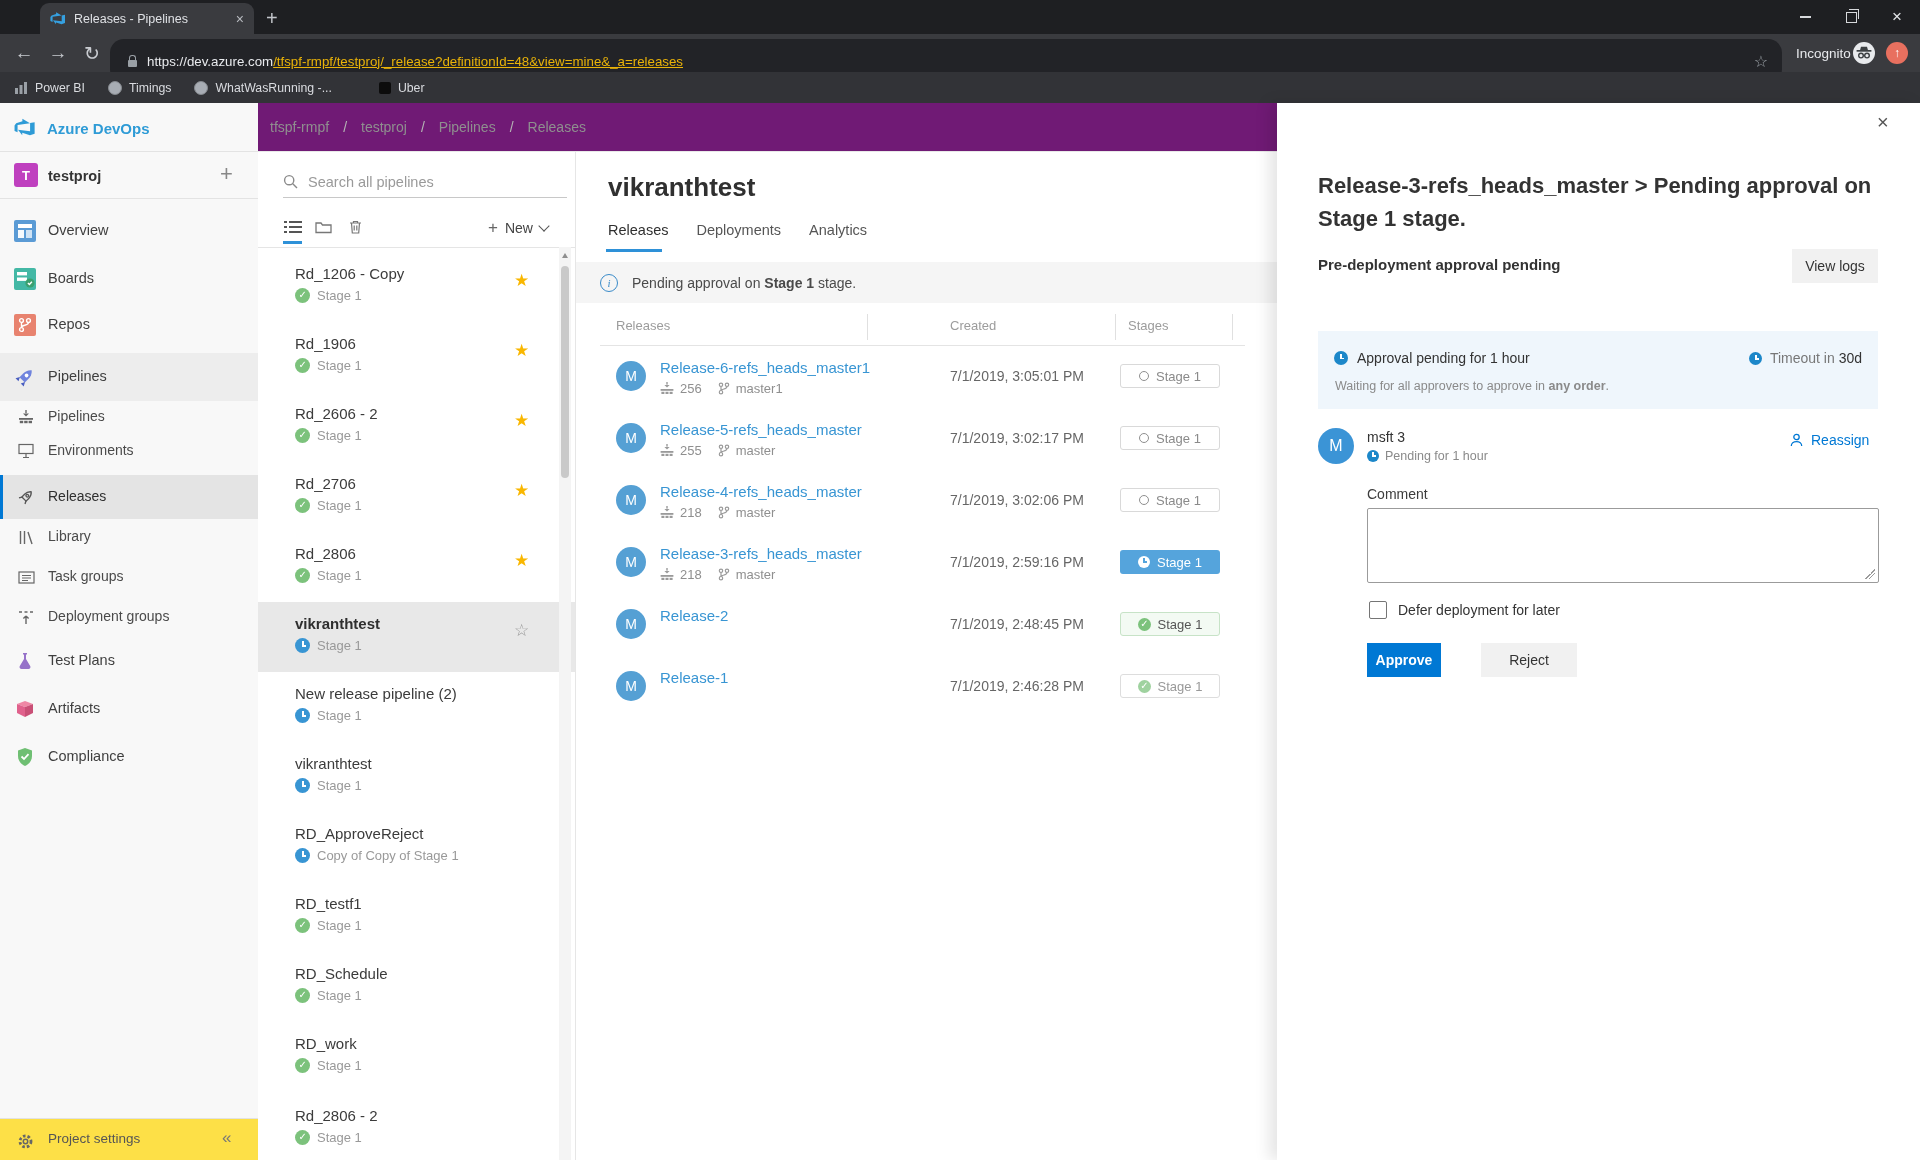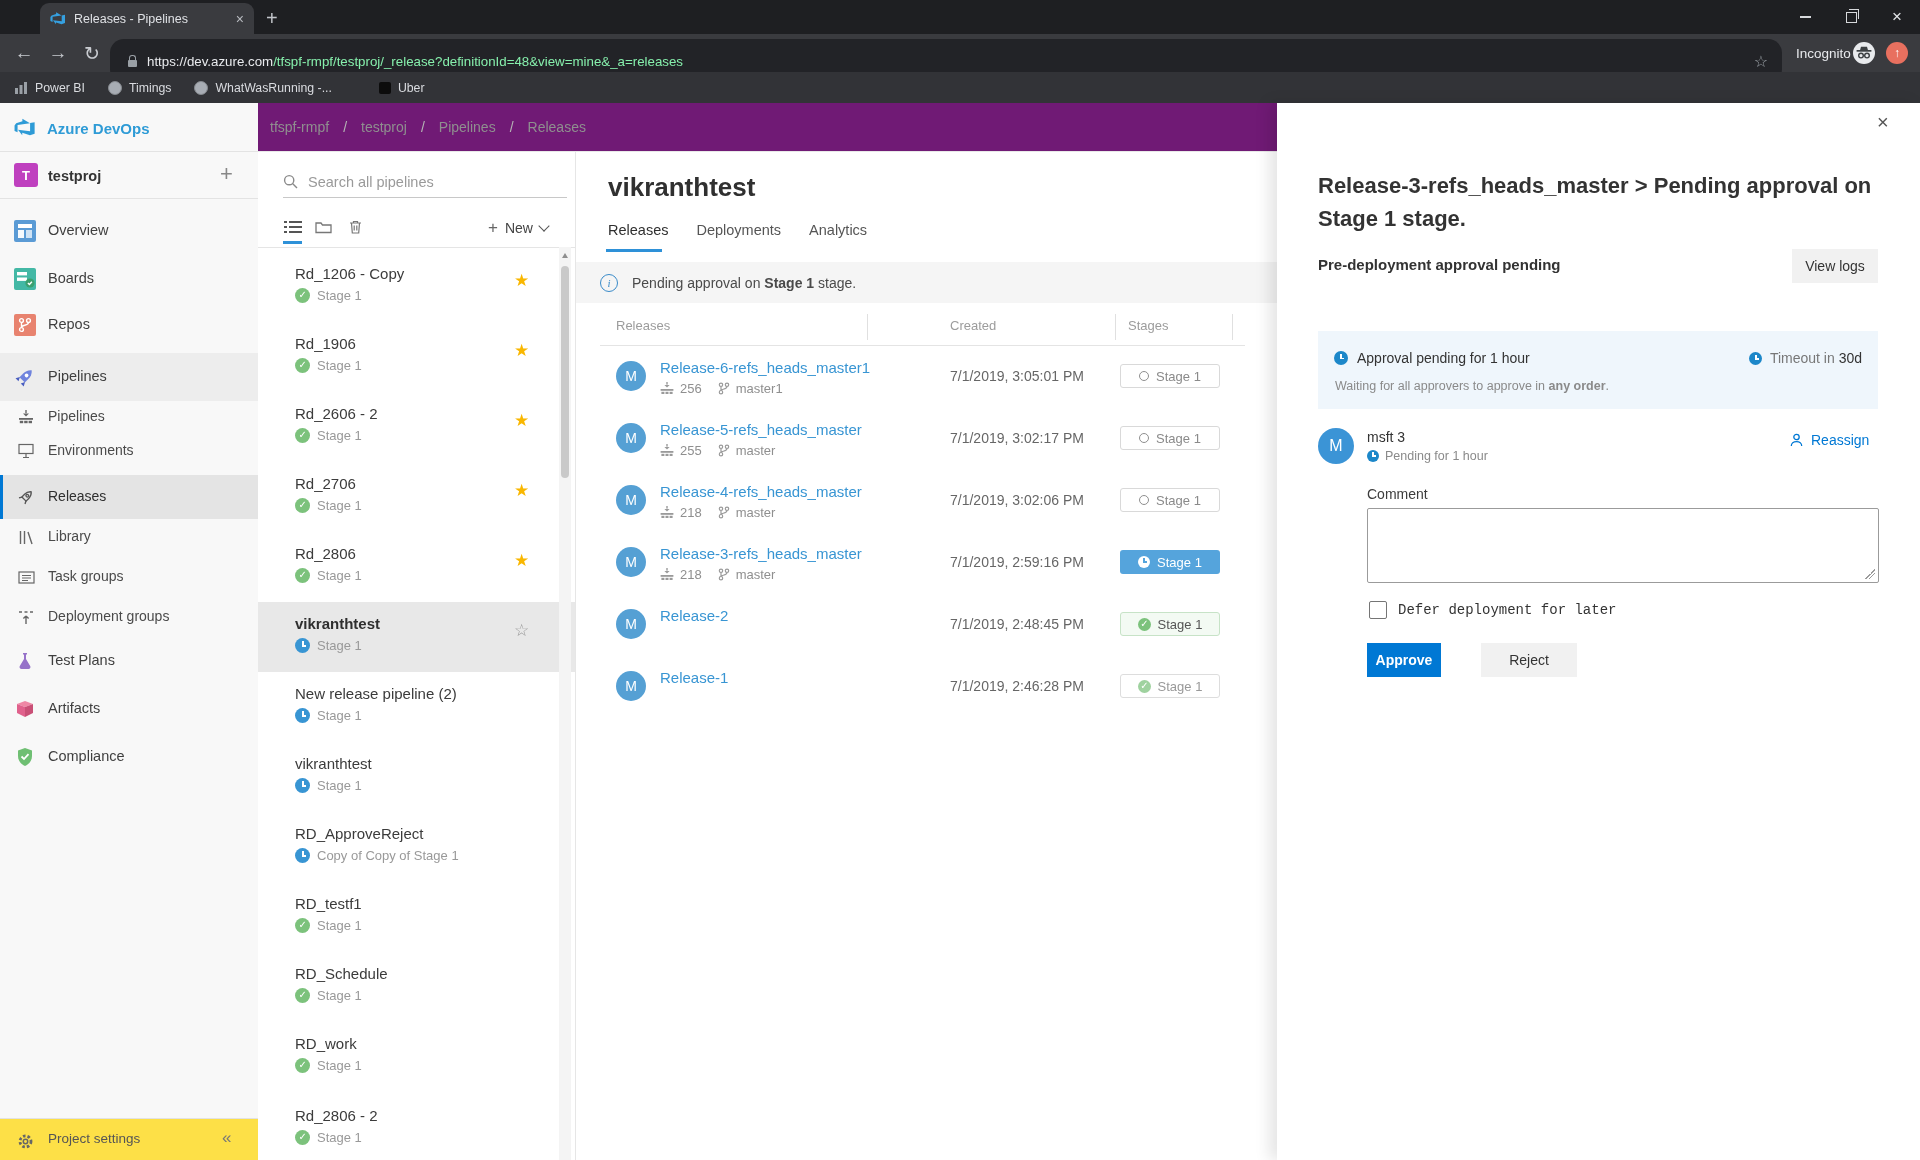--- a/index.html
+++ b/index.html
@@ -17,21 +17,21 @@
   .restore-glyph::before{content:"";position:absolute;left:2px;top:-4px;width:9px;height:9px;border:1.4px solid #d7d9dc;border-left:none;border-bottom:none;}
   .close-glyph{color:#e3e5e8;font-size:17px;}
   .toolbar{position:absolute;left:0;top:34px;width:1920px;height:38px;background:#3a3b3f;}
   .navbtn{position:absolute;top:0;height:38px;width:32px;display:flex;align-items:center;justify-content:center;
     color:#c9ccd1;font-size:19px;}
   .omni{position:absolute;left:110px;top:5px;width:1672px;height:44px;background:#222327;border-radius:14px;
     display:flex;align-items:center;padding:0 14px;box-sizing:border-box;font-size:13.3px;}
   .lock{width:9px;height:7px;background:#9aa0a6;border-radius:1px;position:relative;margin:4px 10px 0 4px;display:inline-block;}
   .lock::before{content:"";position:absolute;left:1.2px;top:-5px;width:5px;height:5px;border:1.5px solid #9aa0a6;border-bottom:none;border-radius:3px 3px 0 0;}
   .url-host{color:#e8eaed;}
-  .url-path{color:#86efac;}
+  .url-path{color:#eab308;text-decoration:underline;}
   .omni-star{margin-left:auto;color:#9aa0a6;font-size:16px;}
   .incog-label{position:absolute;left:1796px;top:0;height:38px;display:flex;align-items:center;color:#e8eaed;font-size:13.5px;}
   .bookmarks{position:absolute;left:0;top:72px;width:1920px;height:31px;background:#323337;
     display:flex;align-items:center;padding-left:14px;box-sizing:border-box;gap:9px;}
   .bm{display:flex;align-items:center;gap:7px;color:#dadce0;font-size:12.3px;margin-right:14px;}
   .bm-globe{width:14px;height:14px;border-radius:50%;background:#a8adb4;display:inline-block;border:1px solid #85898e;box-sizing:border-box;}
   .bm-square{width:12px;height:12px;background:#0c0c0c;border-radius:2px;display:inline-block;}
   
   .nav{position:absolute;left:0;top:103px;width:258px;height:1057px;background:#f8f8f8;}
   .nav-div{position:absolute;left:0;width:258px;height:1px;background:#e3e3e3;}
@@ -146,21 +146,21 @@
   .mini-clock::before{content:"";position:absolute;left:5.4px;top:2.4px;width:1.4px;height:3.8px;background:#fff;}
   .mini-clock::after{content:"";position:absolute;left:5.4px;top:5.4px;width:3.4px;height:1.4px;background:#fff;}
   .reassign{position:absolute;left:513px;top:329px;display:flex;align-items:center;gap:8px;color:#0078d4;font-size:14px;cursor:pointer;}
   .comment-lbl{position:absolute;left:90px;top:383px;font-size:14px;color:#3c3c3c;}
   .comment-ta{position:absolute;left:90px;top:405px;width:512px;height:75px;border:1px solid #9b9b9b;border-radius:2px;
     box-sizing:border-box;resize:none;font-family:"Liberation Sans",sans-serif;font-size:14px;padding:6px;}
   .ta-grip{position:absolute;left:588px;top:466px;width:10px;height:10px;
     background:linear-gradient(135deg,transparent 50%,#9b9b9b 50%,#9b9b9b 56%,transparent 56%,transparent 68%,#9b9b9b 68%,#9b9b9b 74%,transparent 74%);}
   .defer-row{position:absolute;left:92px;top:498px;display:flex;align-items:center;gap:11px;}
   .cbx{width:18px;height:18px;border:1px solid #757575;border-radius:2px;background:#fff;box-sizing:border-box;}
-  .defer-lbl{font-size:14px;color:#333;font-family:Liberation Mono, monospace;}
+  .defer-lbl{font-size:14px;color:#333;}
   .approve{position:absolute;left:90px;top:540px;width:74px;height:34px;}
   .reject{position:absolute;left:204px;top:540px;width:96px;height:34px;}
 </style>
 </head>
 <body>
 
 <div class="tabstrip">
   <div class="tab">
     <span style="display:flex;">
       <svg width="16" height="16" viewBox="0 0 16 16">

